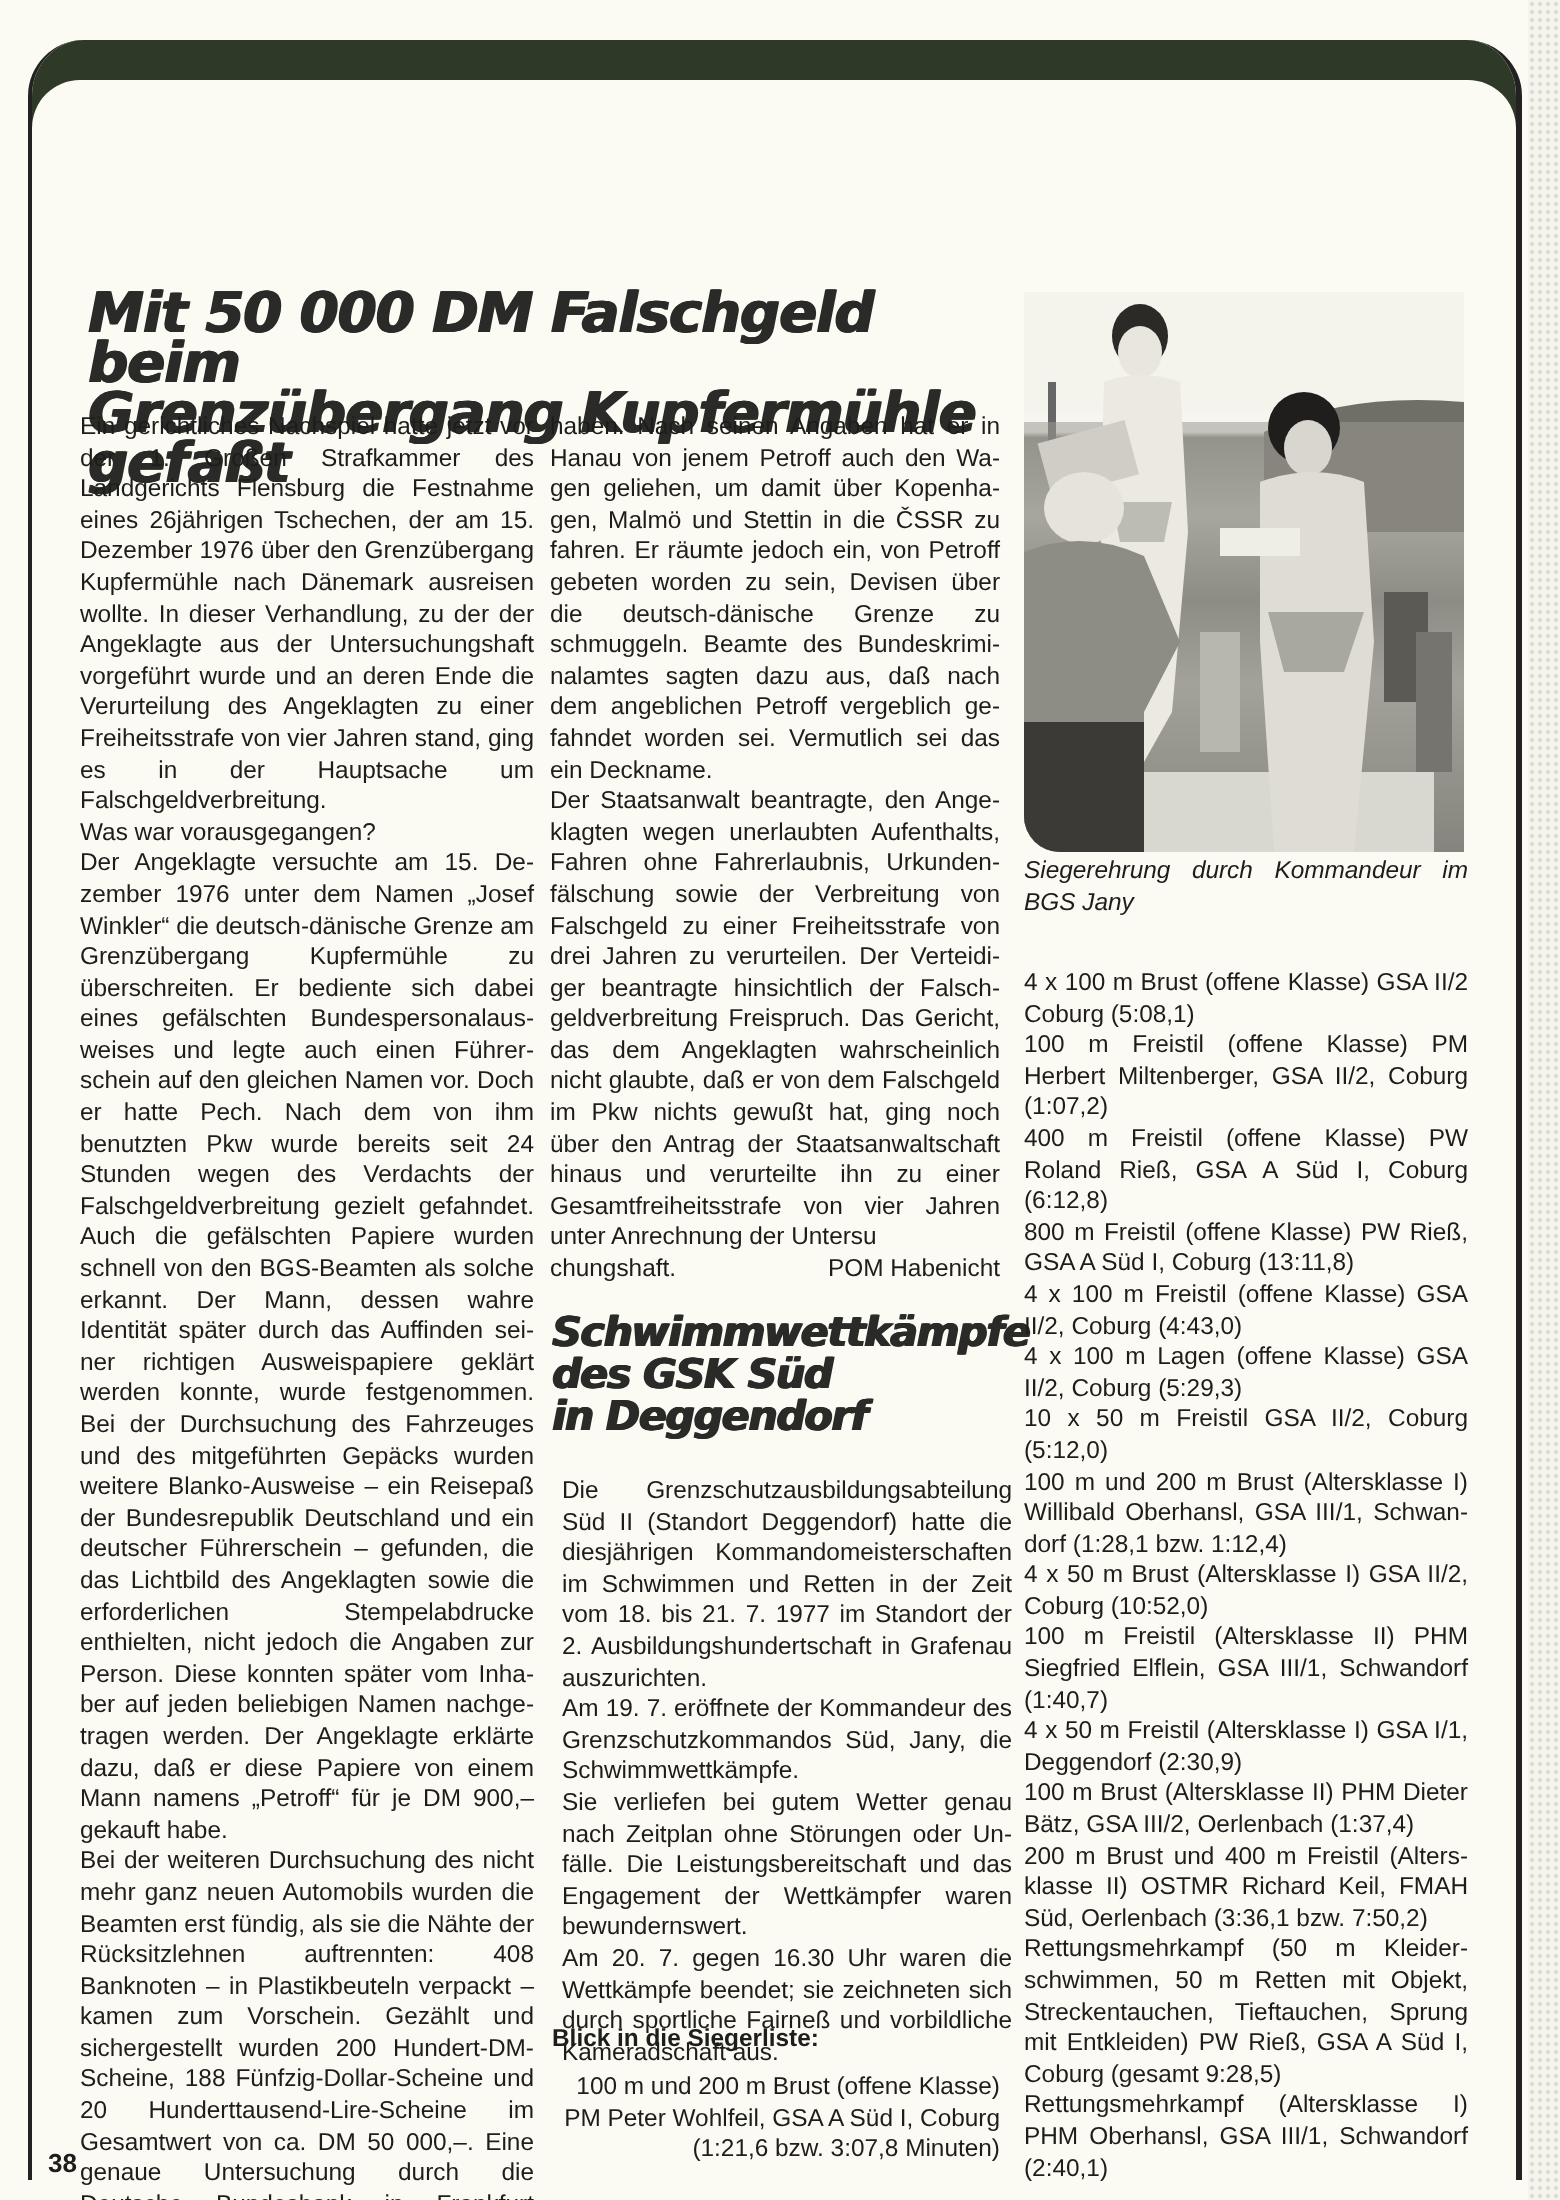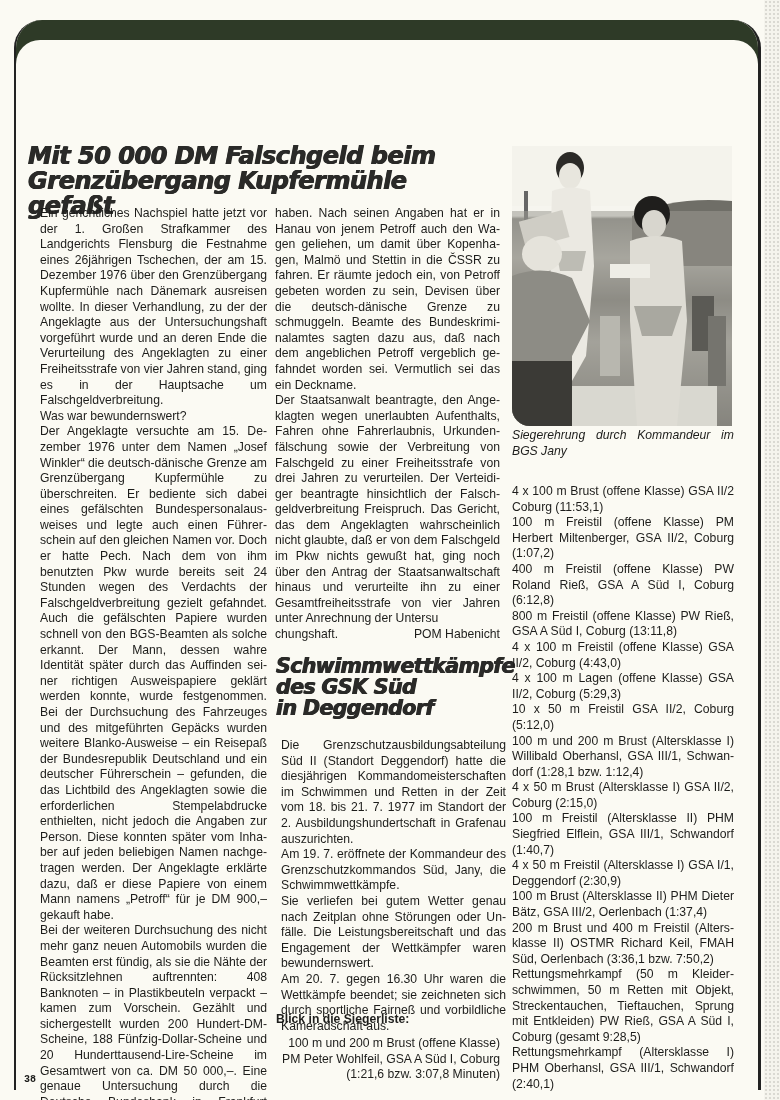--- a/index.html
+++ b/index.html
@@ -23,39 +23,39 @@
       border-top-left-radius: 28px; border-top-right-radius: 28px;
       overflow: hidden;
     }
     .band-inner {
       position: absolute; left: 0; top: 20px; width: 100%; height: 40px;
       background: #fbfaf3;
       border-top-left-radius: 24px; border-top-right-radius: 24px;
     }
     .band-inner-wrap { position:absolute; left:0; top:0; width:100%; height:60px; background:#2e3a27; }
     .headline {
-      position: absolute; left: 28px; top: 144px; width: 470px;
+      position: absolute; left: 44px; top: 144px; width: 470px;
       font-family: "DejaVu Sans", sans-serif;
       font-weight: 900; font-style: italic;
-      font-size: 24px; line-height: 25px; letter-spacing: -0.5px;
+      font-size: 28px; line-height: 25px; letter-spacing: -0.5px;
       color: #2a2a28;
       text-shadow: 0.6px 0 0 #2a2a28, -0.4px 0 0 #2a2a28;
       margin: 0;
     }
     .col {
       position: absolute; font-size: 12.2px; line-height: 15.6px;
       text-align: justify; hyphens: manual;
     }
     .col p { margin: 0; }
     .col1 { left: 40px; top: 206px; width: 227px; }
     .col2 { left: 275px; top: 206px; width: 225px; }
     .col3 { left: 512px; top: 484px; width: 222px; }
     .signature { display: flex; justify-content: space-between; }
     .page-number {
-      position: absolute; left: 24px; top: 1074px; font-size: 10px; font-weight: bold; font-family: Liberation Mono, monospace;
+      position: absolute; left: 24px; top: 1074px; font-size: 13px; font-weight: bold;
     }
     .headline2 {
       position: absolute; left: 276px; top: 656px; width: 230px;
       font-family: "DejaVu Sans", sans-serif;
       font-weight: 900; font-style: italic;
       font-size: 20.5px; line-height: 21px; letter-spacing: -0.6px;
       color: #2a2a28;
       text-shadow: 0.6px 0 0 #2a2a28, -0.4px 0 0 #2a2a28;
       margin: 0;
     }
@@ -89,21 +89,21 @@
   </div>
 </div>
 
 <h1 class="headline">
   <span>Mit 50 000 DM Falschgeld beim</span><br>
   <span>Grenzübergang Kupfermühle gefaßt</span>
 </h1>
 
 <div class="col col1">
   <p>Ein gerichtliches Nachspiel hatte jetzt vor der 1. Großen Strafkammer des Landgerichts Flensburg die Festnahme eines 26jährigen Tschechen, der am 15. Dezember 1976 über den Grenz­übergang Kupfermühle nach Dänemark ausreisen wollte. In dieser Verhandlung, zu der der Angeklagte aus der Untersu­chungshaft vorgeführt wurde und an de­ren Ende die Verurteilung des Angeklag­ten zu einer Freiheitsstrafe von vier Jah­ren stand, ging es in der Hauptsache um Falschgeldverbreitung.</p>
-  <p>Was war bewundernswert?</p>
+  <p>Was war vorausgegangen?</p>
   <p>Der Angeklagte versuchte am 15. De­zember 1976 unter dem Namen „Josef Winkler“ die deutsch-dänische Grenze am Grenzübergang Kupfermühle zu überschreiten. Er bediente sich dabei eines gefälschten Bundespersonalaus­weises und legte auch einen Führer­schein auf den gleichen Namen vor. Doch er hatte Pech. Nach dem von ihm benutzten Pkw wurde bereits seit 24 Stunden wegen des Verdachts der Falschgeldverbreitung gezielt gefahn­det. Auch die gefälschten Papiere wur­den schnell von den BGS-Beamten als solche erkannt. Der Mann, dessen wahre Identität später durch das Auffinden sei­ner richtigen Ausweispapiere geklärt werden konnte, wurde festgenommen. Bei der Durchsuchung des Fahrzeuges und des mitgeführten Gepäcks wurden weitere Blanko-Ausweise – ein Reisepaß der Bundesrepublik Deutschland und ein deutscher Führerschein – gefunden, die das Lichtbild des Angeklagten sowie die erforderlichen Stempelabdrucke enthielten, nicht jedoch die Angaben zur Person. Diese konnten später vom Inha­ber auf jeden beliebigen Namen nachge­tragen werden. Der Angeklagte erklärte dazu, daß er diese Papiere von einem Mann namens „Petroff“ für je DM 900,– gekauft habe.</p>
   <p>Bei der weiteren Durchsuchung des nicht mehr ganz neuen Automobils wur­den die Beamten erst fündig, als sie die Nähte der Rücksitzlehnen auftrennten: 408 Banknoten – in Plastikbeuteln ver­packt – kamen zum Vorschein. Gezählt und sichergestellt wurden 200 Hun­dert-DM-Scheine, 188 Fünfzig-Dollar-Scheine und 20 Hunderttausend-Lire-Scheine im Gesamtwert von ca. DM 50 000,–. Eine genaue Untersu­chung durch die Deutsche Bundesbank in Frankfurt bestätigte später, daß alle Banknoten Fälschungen von guter Qua­lität waren.</p>
 
 </div>
 
 <div class="page-number">38</div>
 
 <div class="col col2">
   <p>haben. Nach seinen Angaben hat er in Hanau von jenem Petroff auch den Wa­gen geliehen, um damit über Kopenha­gen, Malmö und Stettin in die ČSSR zu fahren. Er räumte jedoch ein, von Petroff gebeten worden zu sein, Devisen über die deutsch-dänische Grenze zu schmuggeln. Beamte des Bundeskrimi­nalamtes sagten dazu aus, daß nach dem angeblichen Petroff vergeblich ge­fahndet worden sei. Vermutlich sei das ein Deckname.</p>
   <p>Der Staatsanwalt beantragte, den Ange­klagten wegen unerlaubten Aufenthalts, Fahren ohne Fahrerlaubnis, Urkunden­fälschung sowie der Verbreitung von Falschgeld zu einer Freiheitsstrafe von drei Jahren zu verurteilen. Der Verteidi­ger beantragte hinsichtlich der Falsch­geldverbreitung Freispruch. Das Ge­richt, das dem Angeklagten wahrschein­lich nicht glaubte, daß er von dem Falschgeld im Pkw nichts gewußt hat, ging noch über den Antrag der Staats­anwaltschaft hinaus und verurteilte ihn zu einer Gesamtfreiheitsstrafe von vier Jahren unter Anrechnung der Untersu­</p>
@@ -158,29 +158,29 @@
 
     <rect x="180" y="150" width="22" height="55" fill="#5b5a55"></rect>
     <rect x="196" y="170" width="18" height="70" fill="#75746e"></rect>
     <rect x="88" y="170" width="20" height="60" fill="#b8b7af"></rect>
   </svg>
 </div>
 
 <div class="caption">Siegerehrung durch Kommandeur im BGS Jany</div>
 
 <div class="col col3">
-  <p class="entry">4 x 100 m Brust (offene Klasse) GSA II/2 Coburg (11:53,1)</p>
+  <p class="entry">4 x 100 m Brust (offene Klasse) GSA II/2 Coburg (5:08,1)</p>
   <p class="entry">100 m Freistil (offene Klasse) PM Herbert Miltenberger, GSA II/2, Coburg (1:07,2)</p>
   <p class="entry">400 m Freistil (offene Klasse) PW Roland Rieß, GSA A Süd I, Coburg (6:12,8)</p>
   <p class="entry">800 m Freistil (offene Klasse) PW Rieß, GSA A Süd I, Coburg (13:11,8)</p>
   <p class="entry">4 x 100 m Freistil (offene Klasse) GSA II/2, Coburg (4:43,0)</p>
   <p class="entry">4 x 100 m Lagen (offene Klasse) GSA II/2, Coburg (5:29,3)</p>
   <p class="entry">10 x 50 m Freistil GSA II/2, Coburg (5:12,0)</p>
   <p class="entry">100 m und 200 m Brust (Altersklasse I) Willibald Oberhansl, GSA III/1, Schwan­dorf (1:28,1 bzw. 1:12,4)</p>
-  <p class="entry">4 x 50 m Brust (Altersklasse I) GSA II/2, Coburg (2:15,0)</p>
+  <p class="entry">4 x 50 m Brust (Altersklasse I) GSA II/2, Coburg (10:52,0)</p>
   <p class="entry">100 m Freistil (Altersklasse II) PHM Sieg­fried Elflein, GSA III/1, Schwandorf (1:40,7)</p>
   <p class="entry">4 x 50 m Freistil (Altersklasse I) GSA I/1, Deggendorf (2:30,9)</p>
   <p class="entry">100 m Brust (Altersklasse II) PHM Dieter Bätz, GSA III/2, Oerlenbach (1:37,4)</p>
   <p class="entry">200 m Brust und 400 m Freistil (Alters­klasse II) OSTMR Richard Keil, FMAH Süd, Oerlenbach (3:36,1 bzw. 7:50,2)</p>
   <p class="entry">Rettungsmehrkampf (50 m Kleider­schwimmen, 50 m Retten mit Objekt, Streckentauchen, Tieftauchen, Sprung mit Entkleiden) PW Rieß, GSA A Süd I, Coburg (gesamt 9:28,5)</p>
   <p class="entry">Rettungsmehrkampf (Altersklasse I) PHM Oberhansl, GSA III/1, Schwandorf (2:40,1)</p>
 
 </div>
 
 </body></html>

